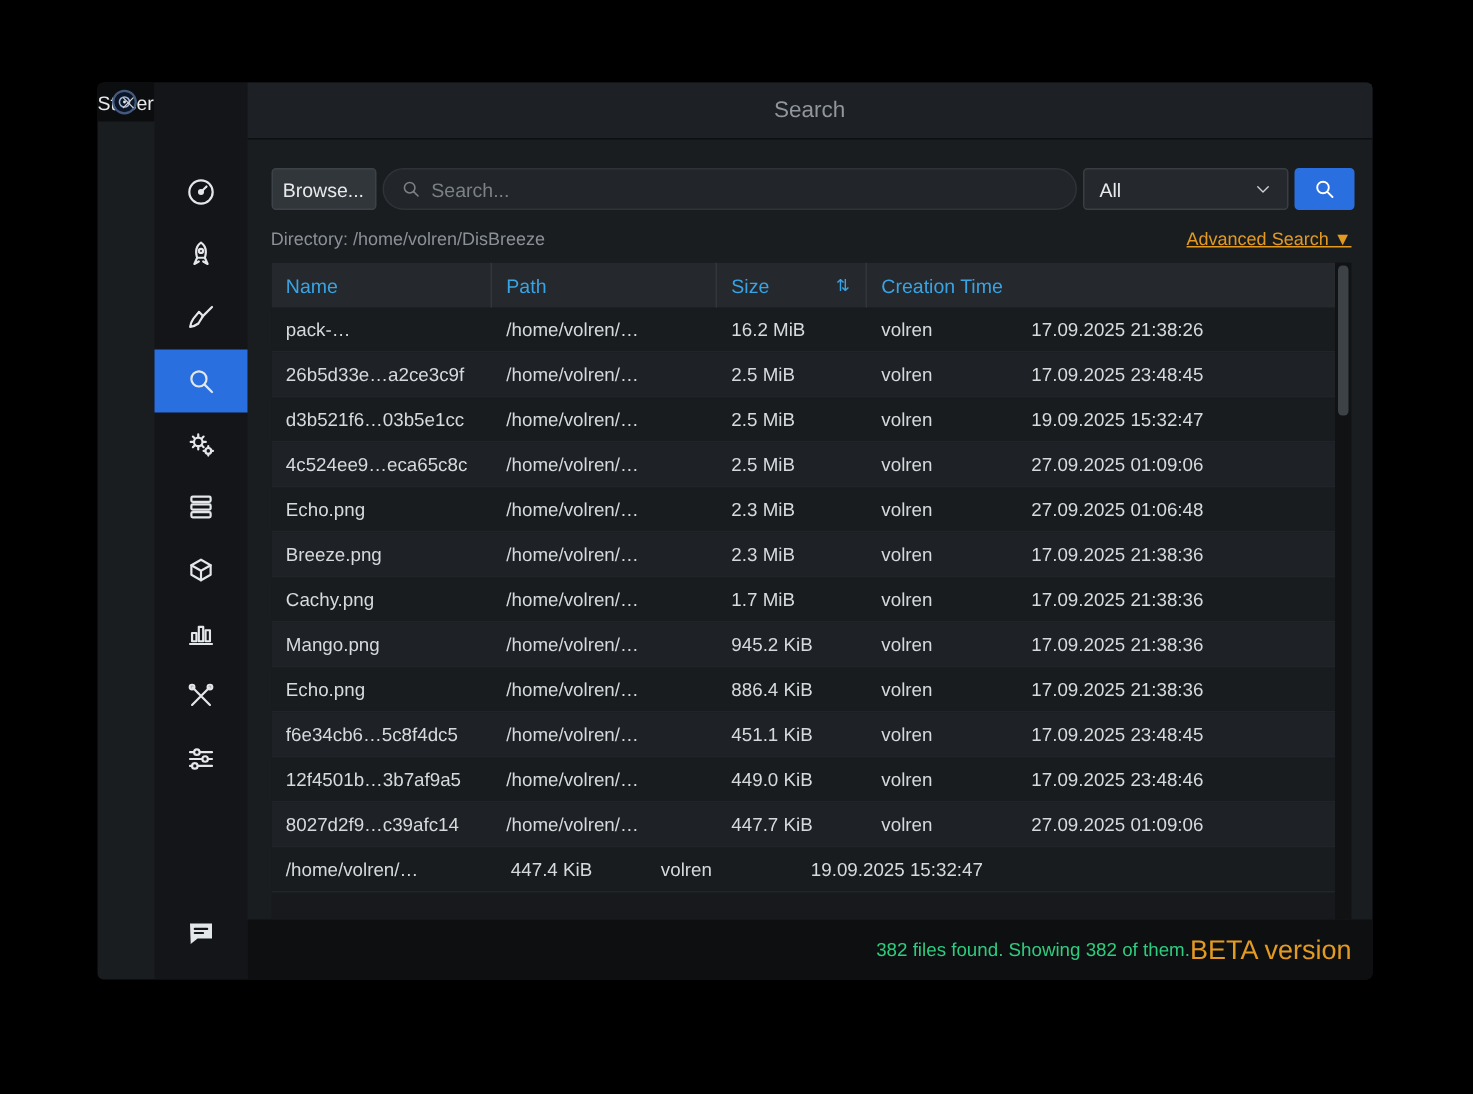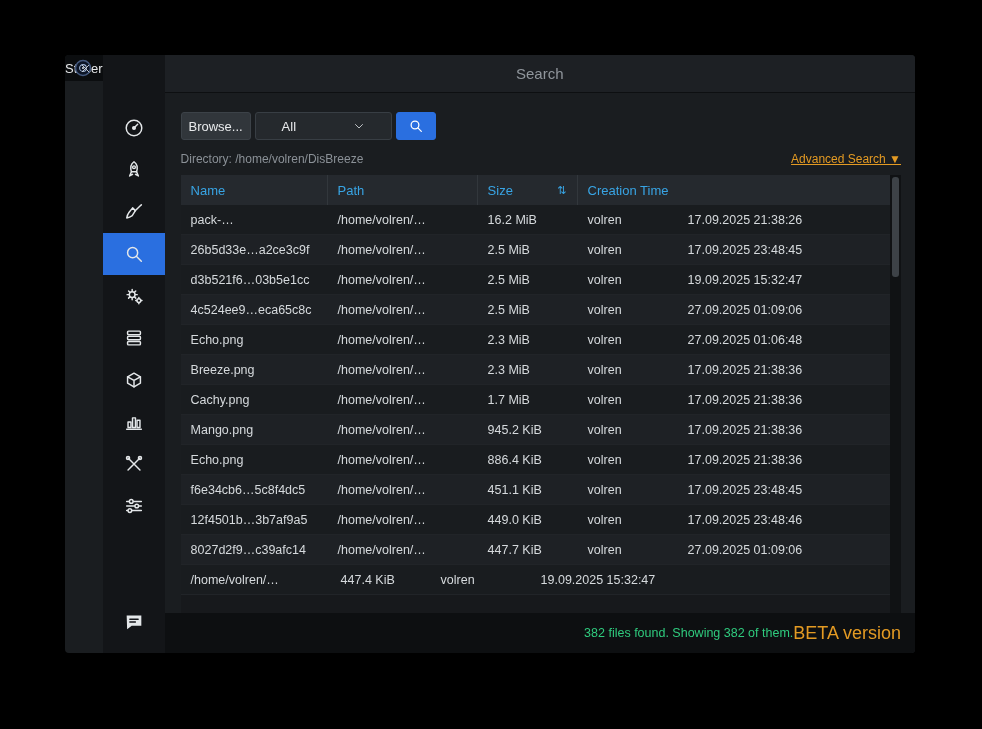--- a/index.html
+++ b/index.html
@@ -35,21 +35,21 @@
   
   .toolbar{flex:0 0 28px;margin-top:19px;padding:0 12px 0 16px;display:flex;align-items:center;gap:4px}
   .btn-browse{flex:0 0 70px;height:28px;background:#31363b;border:1px solid #3c4248;border-radius:3px;
               color:#e8eaec;font-size:13px;display:flex;align-items:center;justify-content:center;cursor:default}
   .search-box{flex:1;height:28px;background:#22262a;border:1px solid #2e3338;border-radius:14px;
               display:flex;align-items:center;padding:0 11px;gap:7px;min-width:0}
   .search-box svg{width:14px;height:14px;stroke:#7b8187;fill:none;stroke-width:1.8;stroke-linecap:round;flex:0 0 14px}
   .search-box input{flex:1;min-width:0;background:transparent;border:none;outline:none;color:#dfe3e6;font-size:13px;font-family:inherit}
   .search-box input::placeholder{color:#7b8187}
   .filter-select{flex:0 0 137px;height:28px;background:#25292d;border:1px solid #383e44;border-radius:3px;
-                 display:flex;align-items:center;justify-content:space-between;padding:0 26px;color:#e8eaec;font-size:13px;cursor:default}
+                 display:flex;align-items:center;justify-content:space-between;padding:0 10px;color:#e8eaec;font-size:13px;cursor:default}
   .filter-select svg{width:12px;height:12px;stroke:#cfd3d6;fill:none;stroke-width:1.8;stroke-linecap:round;stroke-linejoin:round}
   .btn-search{flex:0 0 40px;height:28px;background:#2a6fe0;border:1px solid #2a6fe0;border-radius:3px;
               display:flex;align-items:center;justify-content:center;cursor:default}
   .btn-search svg{width:16px;height:16px;stroke:#fff;fill:none;stroke-width:1.9;stroke-linecap:round}
 
   
   .dir-row{flex:0 0 16px;margin-top:11px;padding:0 14px 0 16px;display:flex;align-items:center;justify-content:space-between}
   .dir-label{color:#8b9197;font-size:12px}
   .adv-link{color:#e39a23;font-size:12px;text-decoration:underline;cursor:default}
 
@@ -192,20 +192,27 @@
         </div>
       </div>
     </div>
 
     <div class="content">
 
       <div class="page-header">Search</div>
 
       <div class="toolbar">
         <button class="btn-browse">Browse...</button>
+        <div class="search-box">
+          <svg viewBox="0 0 24 24">
+            <circle cx="10.5" cy="10.5" r="6"></circle>
+              <path d="M15 15l5 5"></path>
+          </svg>
+          <input type="text" placeholder="Search..." style="">
+        </div>
         <div class="filter-select">
           <span>All</span>
           <svg viewBox="0 0 24 24">
               <path d="M5 9l7 7 7-7"></path>
             </svg>
         </div>
         <button class="btn-search">
           <svg viewBox="0 0 24 24">
             <circle cx="10.5" cy="10.5" r="5.8"></circle>
               <path d="M14.8 14.8L20 20"></path>

